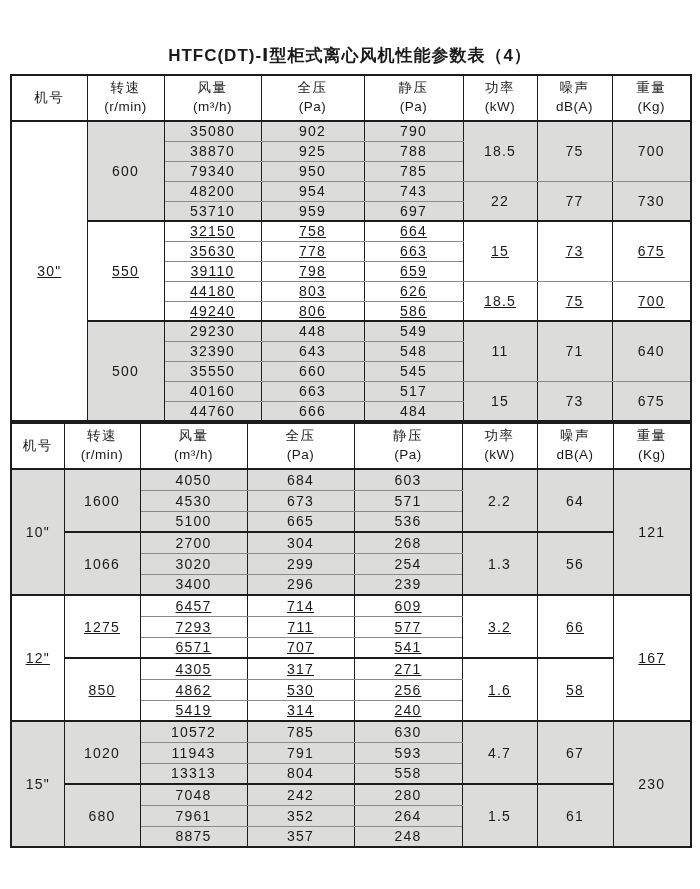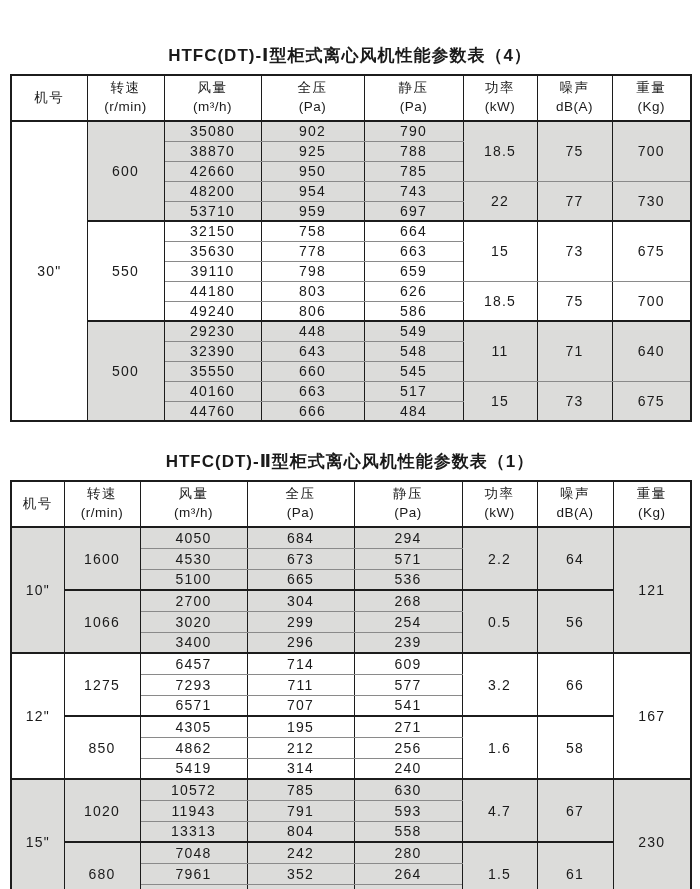--- a/index.html
+++ b/index.html
@@ -51,21 +51,21 @@
     border-bottom:2px solid var(--grid-dark);
   }
   .perf thead td .sub{letter-spacing:0.5px;}
   .perf tbody td{
     height:20px;
     letter-spacing:1.2px;
   }
   table.t2 tbody td{height:21px;}
   tr.speed-start td{border-top:2px solid var(--grid-dark);}
   .band-gray{background:var(--band-gray);}
-  .band-white{background:var(--band-white);}
+  .band-white{background:var(--band-white);text-decoration:underline;}
 </style>
 </head>
 <body>
 
 <div class="sheet">
 
   <div class="tbl-title">HTFC(DT)-Ⅰ型柜式离心风机性能参数表（4）</div>
   <table class="perf t1">
       <colgroup>
         <col style="width: 76px;">
@@ -99,21 +99,21 @@
           <td class="band-gray" rowspan="3">18.5</td>
           <td class="band-gray" rowspan="3">75</td>
           <td class="band-gray" rowspan="3">700</td>
         </tr>
         <tr>
           <td class="band-gray">38870</td>
           <td class="band-gray">925</td>
           <td class="band-gray">788</td>
         </tr>
         <tr>
-          <td class="band-gray">42660</td>
+          <td class="band-gray">79340</td>
           <td class="band-gray">950</td>
           <td class="band-gray">785</td>
         </tr>
         <tr>
           <td class="band-gray">48200</td>
           <td class="band-gray">954</td>
           <td class="band-gray">743</td>
           <td class="band-gray" rowspan="2">22</td>
           <td class="band-gray" rowspan="2">77</td>
           <td class="band-gray" rowspan="2">730</td>
@@ -183,21 +183,20 @@
           <td class="band-gray" rowspan="2">675</td>
         </tr>
         <tr>
           <td class="band-gray">44760</td>
           <td class="band-gray">666</td>
           <td class="band-gray">484</td>
         </tr>
       </tbody>
     </table>
 
-  <div class="tbl-title second">HTFC(DT)-Ⅱ型柜式离心风机性能参数表（1）</div>
   <table class="perf t2">
       <colgroup>
         <col style="width: 53px;">
         <col style="width: 76px;">
         <col style="width: 107px;">
         <col style="width: 107px;">
         <col style="width: 108px;">
         <col style="width: 75px;">
         <col style="width: 76px;">
         <col style="width: 78px;">
@@ -213,41 +212,41 @@
           <td><span>噪声</span><br><span class="sub">dB(A)</span></td>
           <td><span>重量</span><br><span class="sub">(Kg)</span></td>
         </tr>
       </thead>
       <tbody>
         <tr class="speed-start machine-start">
           <td class="band-gray" rowspan="6">10"</td>
           <td class="band-gray" rowspan="3">1600</td>
           <td class="band-gray">4050</td>
           <td class="band-gray">684</td>
-          <td class="band-gray">294</td>
+          <td class="band-gray">603</td>
           <td class="band-gray" rowspan="3">2.2</td>
           <td class="band-gray" rowspan="3">64</td>
           <td class="band-gray" rowspan="6">121</td>
         </tr>
         <tr>
           <td class="band-gray">4530</td>
           <td class="band-gray">673</td>
           <td class="band-gray">571</td>
         </tr>
         <tr>
           <td class="band-gray">5100</td>
           <td class="band-gray">665</td>
           <td class="band-gray">536</td>
         </tr>
         <tr class="speed-start">
           <td class="band-gray" rowspan="3">1066</td>
           <td class="band-gray">2700</td>
           <td class="band-gray">304</td>
           <td class="band-gray">268</td>
-          <td class="band-gray" rowspan="3">0.5</td>
+          <td class="band-gray" rowspan="3">1.3</td>
           <td class="band-gray" rowspan="3">56</td>
         </tr>
         <tr>
           <td class="band-gray">3020</td>
           <td class="band-gray">299</td>
           <td class="band-gray">254</td>
         </tr>
         <tr>
           <td class="band-gray">3400</td>
           <td class="band-gray">296</td>
@@ -269,28 +268,28 @@
           <td class="band-white">577</td>
         </tr>
         <tr>
           <td class="band-white">6571</td>
           <td class="band-white">707</td>
           <td class="band-white">541</td>
         </tr>
         <tr class="speed-start">
           <td class="band-white" rowspan="3">850</td>
           <td class="band-white">4305</td>
-          <td class="band-white">195</td>
+          <td class="band-white">317</td>
           <td class="band-white">271</td>
           <td class="band-white" rowspan="3">1.6</td>
           <td class="band-white" rowspan="3">58</td>
         </tr>
         <tr>
           <td class="band-white">4862</td>
-          <td class="band-white">212</td>
+          <td class="band-white">530</td>
           <td class="band-white">256</td>
         </tr>
         <tr>
           <td class="band-white">5419</td>
           <td class="band-white">314</td>
           <td class="band-white">240</td>
         </tr>
         <tr class="speed-start machine-start">
           <td class="band-gray" rowspan="6">15"</td>
           <td class="band-gray" rowspan="3">1020</td>

